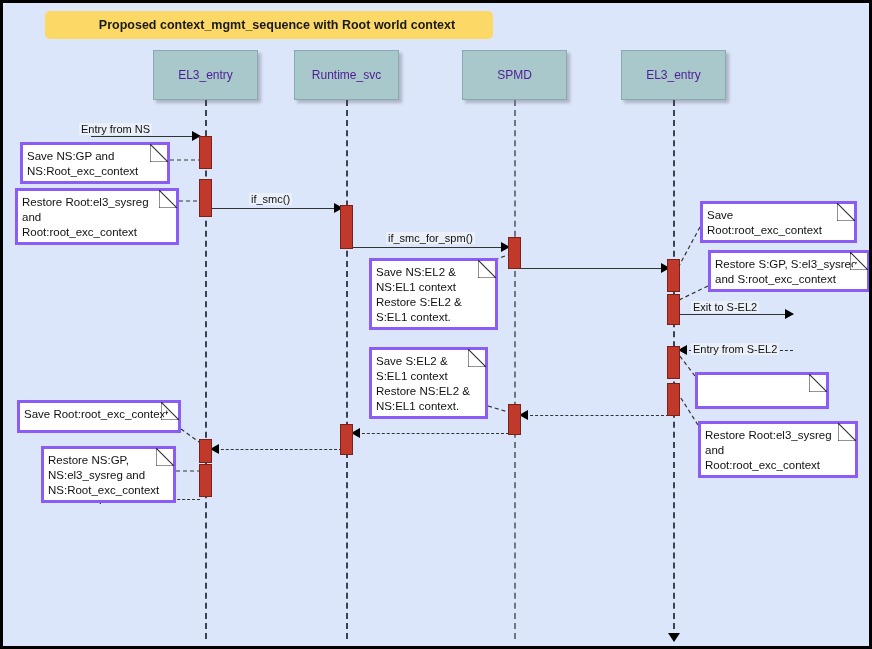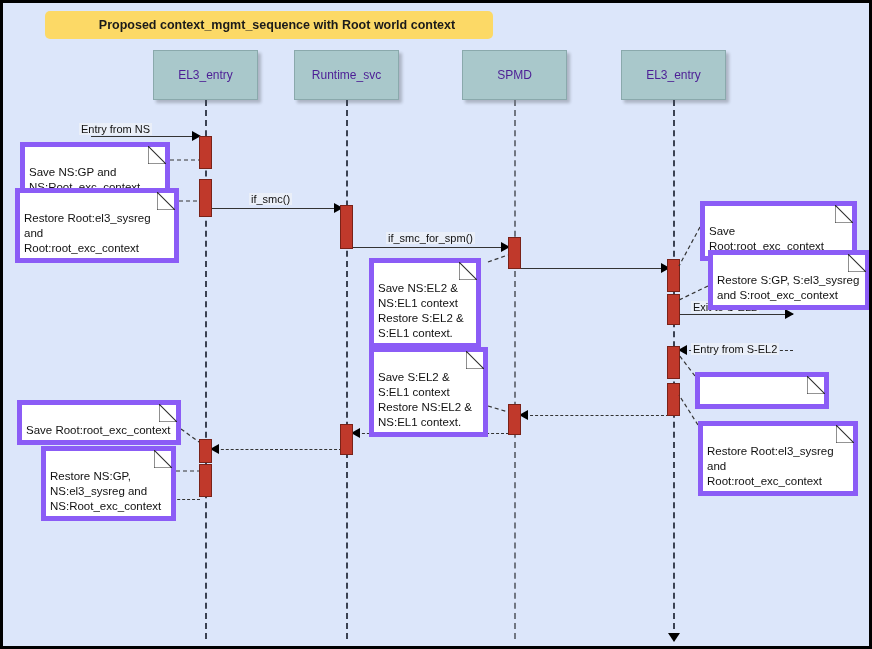--- a/index.html
+++ b/index.html
@@ -53,26 +53,26 @@
     position:absolute;
     width:13px;
     background:#c0392b;
     border:1px solid #7a2218;
     box-sizing:border-box;
   }
   
   .note{
     position:absolute;
     background:#fff;
-    border:5px solid #8b5cf6;
+    border:3px solid #8b5cf6;
     box-sizing:border-box;
     font-size:11.5px;
     line-height:15px;
     color:#111;
-    padding:18px 4px 2px 4px;
+    padding:4px 4px 2px 4px;
     white-space:pre-line;
   }
   .note .fold{
     position:absolute;
     top:0;right:0;
     width:0;height:0;
     border-left:17px solid transparent;
     border-bottom:17px solid #fff;
     border-top:0;
   }
@@ -216,21 +216,21 @@
       </svg>
       <div class="note" style="left: 17px; top: 139px; width: 150px; min-height: 37px;"><span>Save NS:GP and
 NS:Root_exc_context</span><div class="fold"></div><svg class="foldline" viewBox="0 0 24 24" style="position: absolute; top: -1px; right: -1px; width: 18px; height: 18px;">
           <path d="M0,0 L24,24 M0,0 L0,24 M0,24 L24,24" stroke="#2a2a2a" stroke-width="1.4" fill="none"></path>
         </svg></div>
       <div class="note" style="left: 12px; top: 185px; width: 164px; min-height: 52px;"><span>Restore Root:el3_sysreg
 and
 Root:root_exc_context</span><div class="fold"></div><svg class="foldline" viewBox="0 0 24 24" style="position: absolute; top: -1px; right: -1px; width: 18px; height: 18px;">
           <path d="M0,0 L24,24 M0,0 L0,24 M0,24 L24,24" stroke="#2a2a2a" stroke-width="1.4" fill="none"></path>
         </svg></div>
-      <div class="note" style="left: 366px; top: 255px; width: 112px; min-height: 63px;"><span>Save NS:EL2 &amp;
+      <div class="note" style="left: 366px; top: 255px; width: 129px; min-height: 63px;"><span>Save NS:EL2 &amp;
 NS:EL1 context
 Restore S:EL2 &amp;
 S:EL1 context.</span><div class="fold"></div><svg class="foldline" viewBox="0 0 24 24" style="position: absolute; top: -1px; right: -1px; width: 18px; height: 18px;">
           <path d="M0,0 L24,24 M0,0 L0,24 M0,24 L24,24" stroke="#2a2a2a" stroke-width="1.4" fill="none"></path>
         </svg></div>
       <div class="note" style="left: 366px; top: 344px; width: 119px; min-height: 63px;"><span>Save S:EL2 &amp;
 S:EL1 context
 Restore NS:EL2 &amp;
 NS:EL1 context.</span><div class="fold"></div><svg class="foldline" viewBox="0 0 24 24" style="position: absolute; top: -1px; right: -1px; width: 18px; height: 18px;">
           <path d="M0,0 L24,24 M0,0 L0,24 M0,24 L24,24" stroke="#2a2a2a" stroke-width="1.4" fill="none"></path>

